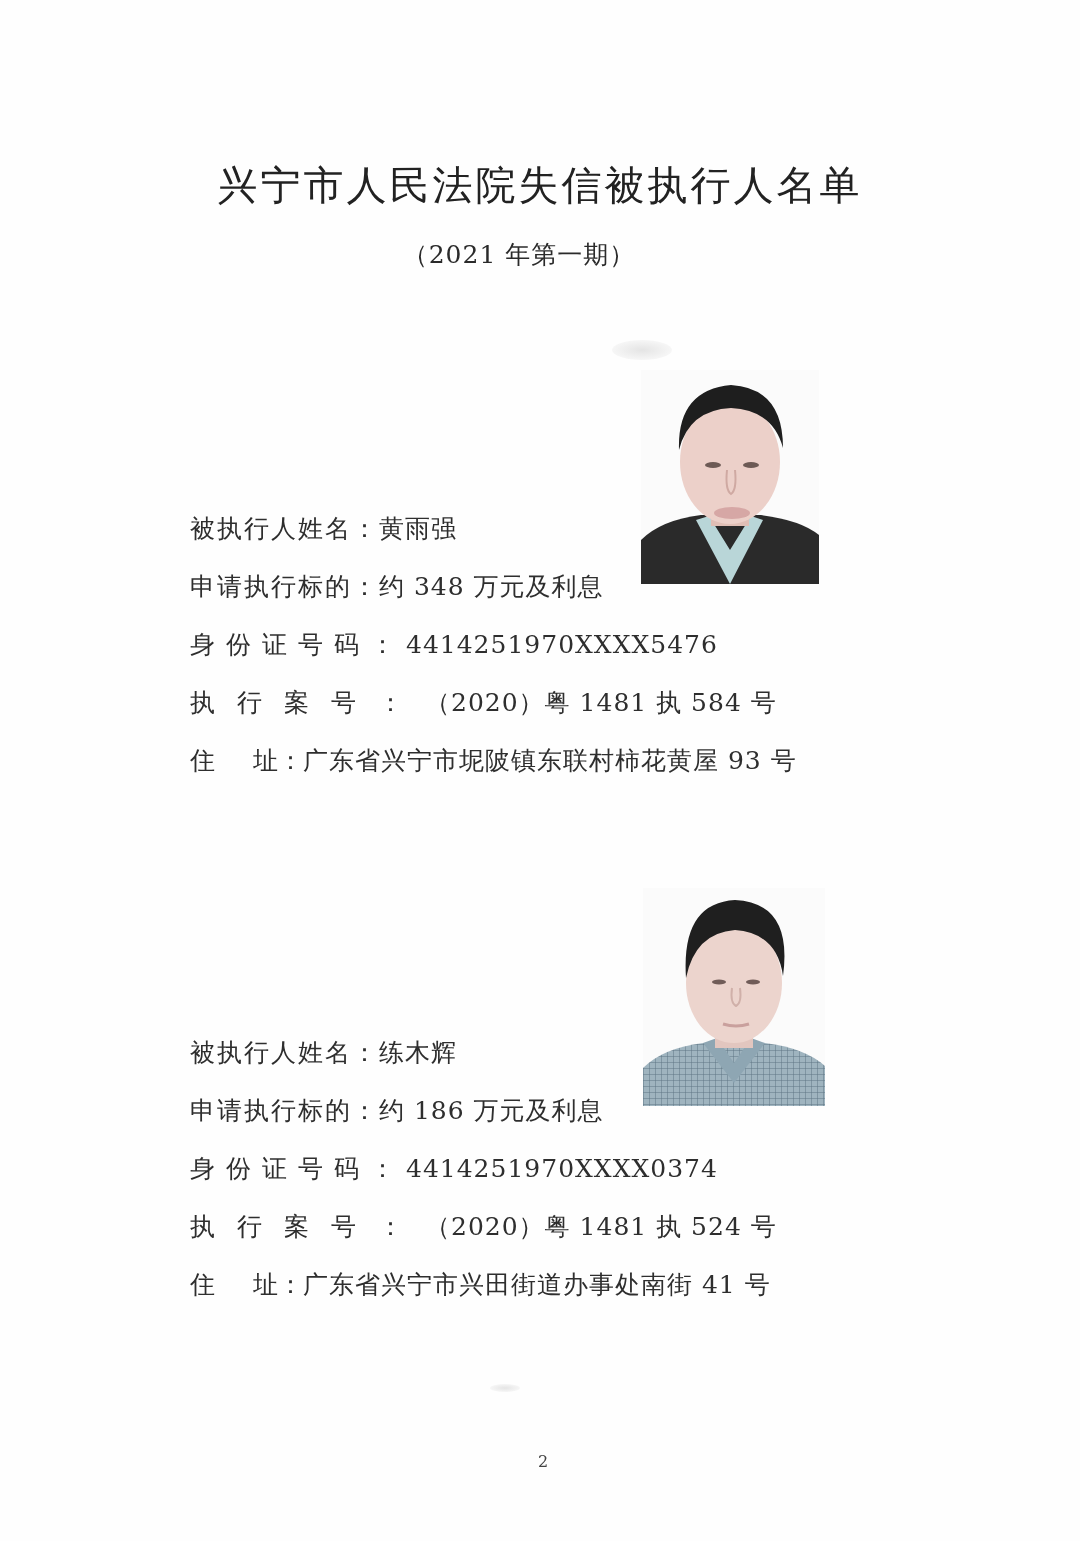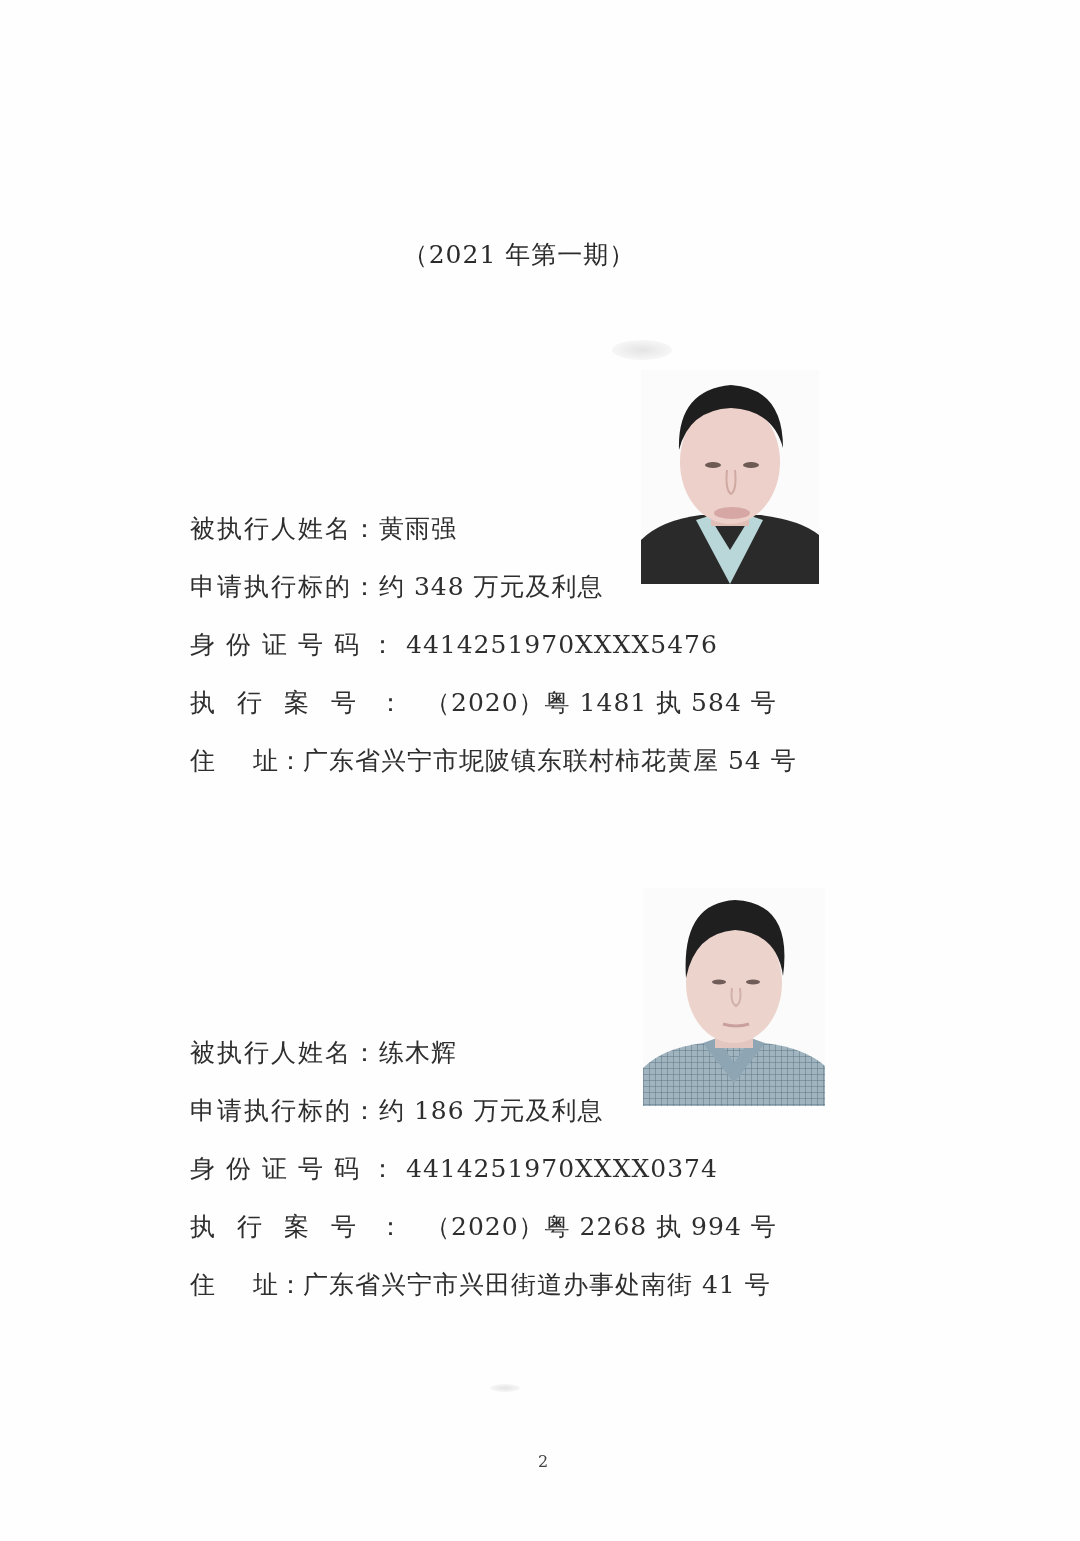--- a/index.html
+++ b/index.html
@@ -93,20 +93,21 @@
   }
 </style>
 </head>
 <body>
 
 <div class="page">
 
   <span class="smudge" style="left:612px;top:340px;width:60px;height:20px;"></span>
   <span class="smudge" style="left:490px;top:1384px;width:30px;height:8px;"></span>
 
+  <h1 class="title">兴宁市人民法院失信被执行人名单</h1>
   <div class="subtitle">（2021 年第一期）</div>
 
   <div class="photo" style="left:641px;top:370px;width:178px;height:214px;">
     <svg width="178" height="214" viewBox="0 0 178 214">
       <rect width="178" height="214" fill="#fbfbfb"></rect>
 
       <path d="M0 170 Q20 150 60 145 L120 145 Q160 150 178 165 L178 214 L0 214 Z" fill="#2a2a2a"></path>
 
       <path d="M55 150 L89 214 L122 150 L110 146 L89 180 L68 146 Z" fill="#b9d6d8"></path>
 
@@ -132,21 +133,21 @@
     <div class="row" style="top:58px;text-align:right;">
       <span class="label">申请执行标的：</span><span class="value">约 348 万元及利息</span>
     </div>
     <div class="row" style="top:116px;">
       <span class="label label-spaced">身份证号码：</span><span class="value">4414251970XXXX5476</span>
     </div>
     <div class="row" style="top:174px;">
       <span class="label label-case">执行案号：</span><span class="value">（2020）粤 1481 执 584 号</span>
     </div>
     <div class="row" style="top:232px;">
-      <span class="label label-addr"><span>住</span><span class="gap"></span><span>址：</span></span><span class="value">广东省兴宁市坭陂镇东联村柿花黄屋 54 号</span>
+      <span class="label label-addr"><span>住</span><span class="gap"></span><span>址：</span></span><span class="value">广东省兴宁市坭陂镇东联村柿花黄屋 93 号</span>
     </div>
   </div>
 
   <div class="photo" style="left:643px;top:888px;width:182px;height:218px;">
     <svg width="182" height="218" viewBox="0 0 182 218">
       <defs>
         <pattern id="check" width="6" height="6" patternUnits="userSpaceOnUse">
           <rect width="6" height="6" fill="#9fb4bf"></rect>
           <path d="M0 0 H6 M0 0 V6" stroke="#5f7685" stroke-width="1"></path>
         </pattern>
@@ -176,21 +177,21 @@
     <div class="row" style="top:0;">
       <span class="label">被执行人姓名：</span><span class="value">练木辉</span>
     </div>
     <div class="row" style="top:58px;">
       <span class="label">申请执行标的：</span><span class="value">约 186 万元及利息</span>
     </div>
     <div class="row" style="top:116px;">
       <span class="label label-spaced">身份证号码：</span><span class="value">4414251970XXXX0374</span>
     </div>
     <div class="row" style="top:174px;">
-      <span class="label label-case">执行案号：</span><span class="value">（2020）粤 2268 执 994 号</span>
+      <span class="label label-case">执行案号：</span><span class="value">（2020）粤 1481 执 524 号</span>
     </div>
     <div class="row" style="top:232px;">
       <span class="label label-addr"><span>住</span><span class="gap"></span><span>址：</span></span><span class="value">广东省兴宁市兴田街道办事处南街 41 号</span>
     </div>
   </div>
 
   <div class="page-number">2</div>
 </div>
 
 </body></html>

